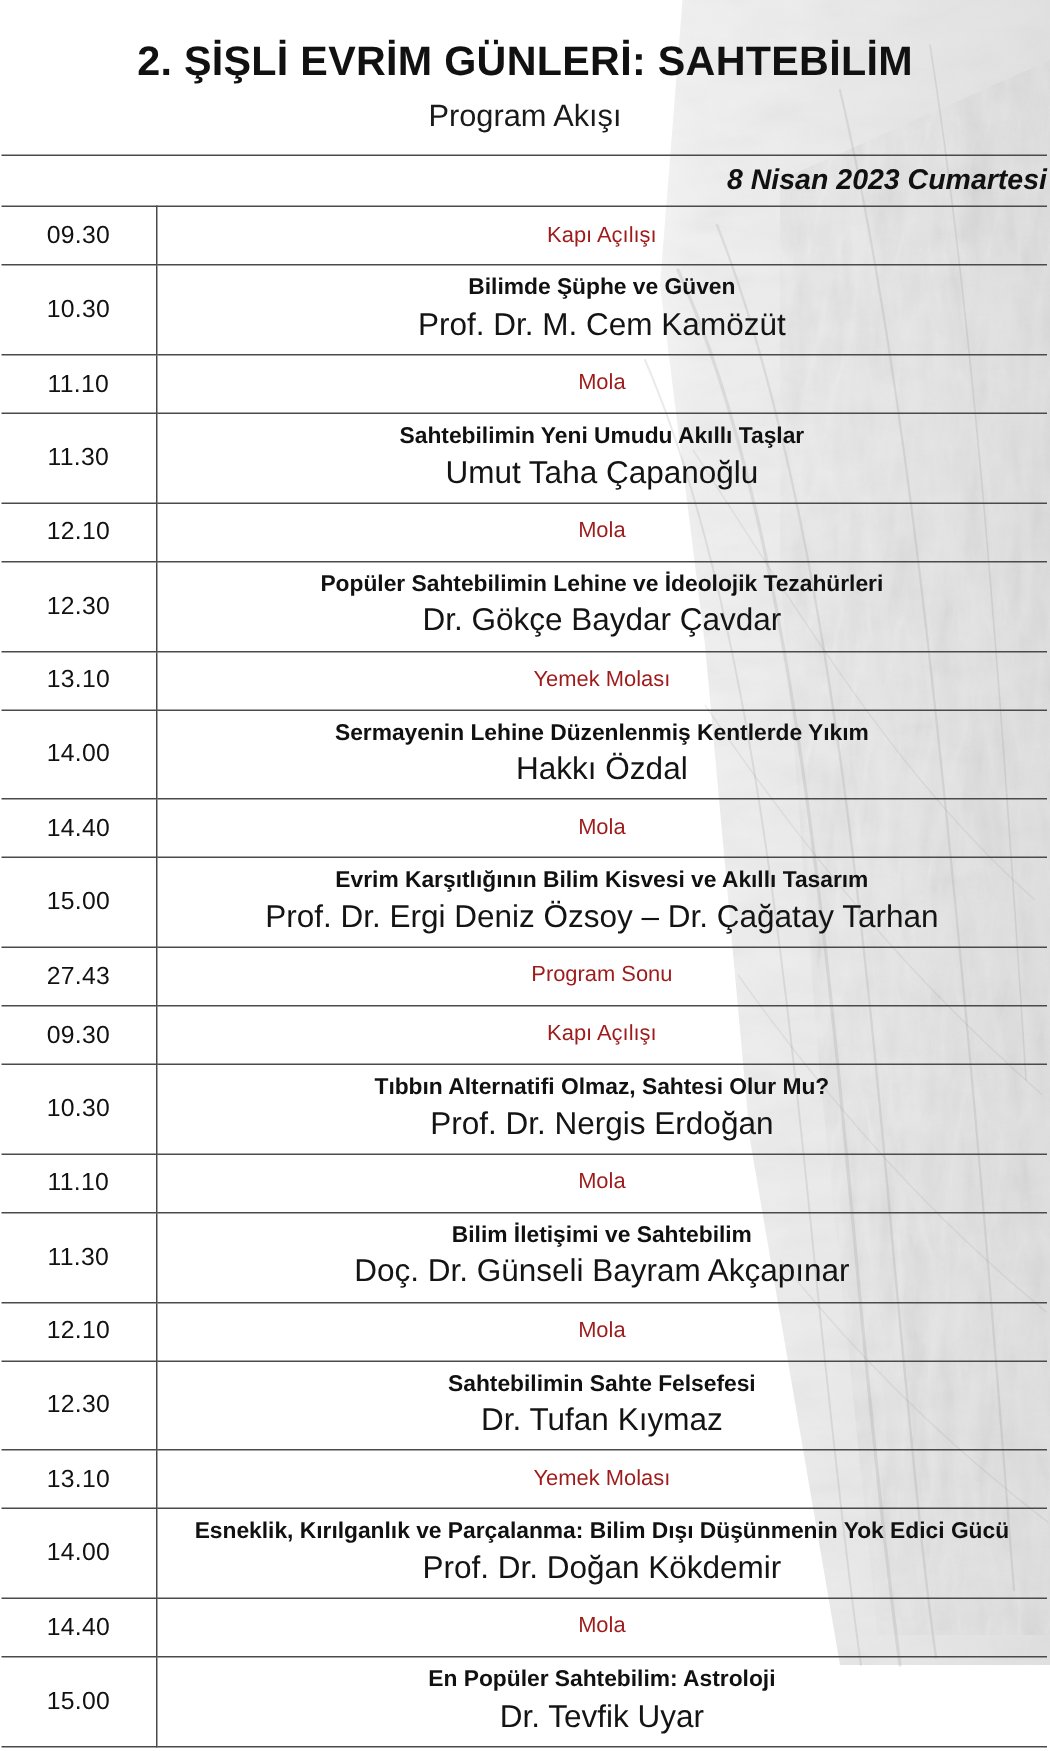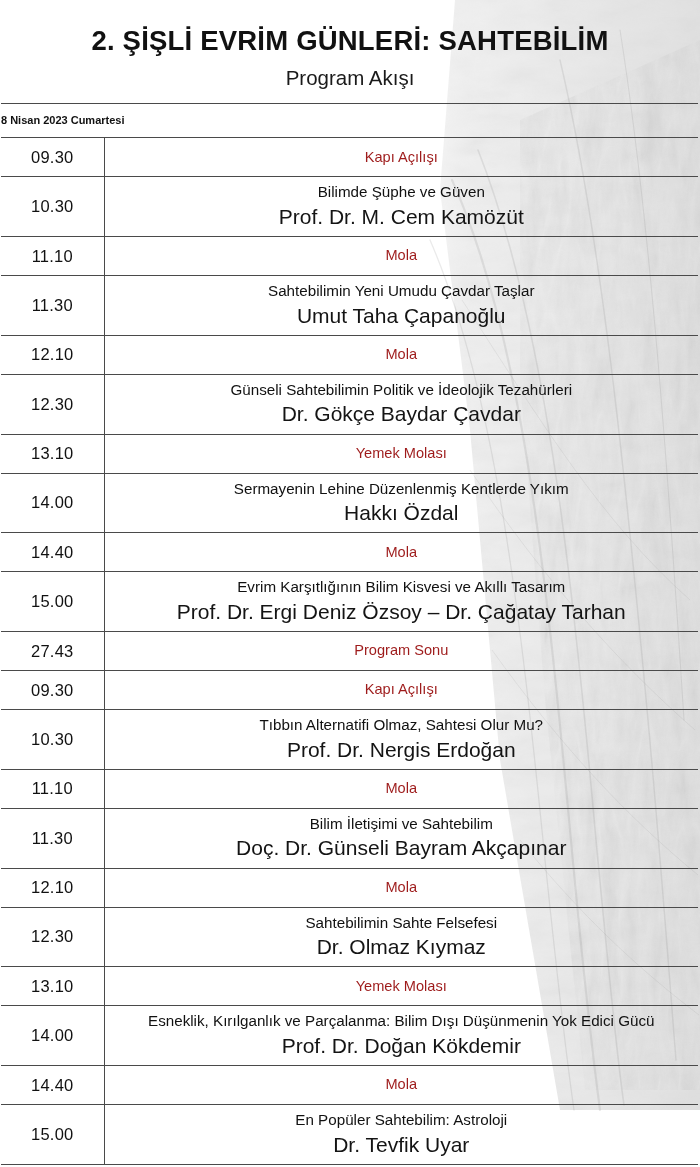--- a/index.html
+++ b/index.html
@@ -71,27 +71,28 @@
   .schedule td {
     border-top: 1px solid #4a4a4a;
     border-bottom: 1px solid #4a4a4a;
     padding: 0;
     vertical-align: middle;
     background: transparent;
   }
 
   
   td.day-head {
-    text-align: left;
-    font-size: 11px;
+    text-align: right;
+    font-size: 19px;
     font-weight: 700;
     color: #111111;
     height: 33px;
     line-height: 33px;
     white-space: nowrap;
+    font-style: italic;
   }
 
   
   td.time {
     text-align: center;
     font-size: 16.5px;
     font-weight: 400;
     color: #111111;
     border-right: 1px solid #4a4a4a;
     letter-spacing: 0.2px;
@@ -103,21 +104,21 @@
     padding: 5px 8px 6px 8px;
   }
 
   .row-single td.time,
   .row-single td.event { height: 27px; }
   .row-double td.time,
   .row-double td.event { height: 46px; }
 
   .ev-title {
     font-size: 15.2px;
-    font-weight: 400;
+    font-weight: 700;
     color: #111111;
     line-height: 1.28;
     white-space: nowrap;
   }
   .ev-speaker {
     font-size: 21px;
     font-weight: 400;
     color: #141414;
     line-height: 1.3;
     margin-top: 1px;
@@ -220,34 +221,34 @@
         </tr>
         <tr class="row-single">
           <td class="time">11.10</td>
           <td class="event">
             <div class="ev-note">Mola</div>
           </td>
         </tr>
         <tr class="row-double">
           <td class="time">11.30</td>
           <td class="event">
-            <div class="ev-title">Sahtebilimin Yeni Umudu Çavdar Taşlar</div>
+            <div class="ev-title">Sahtebilimin Yeni Umudu Akıllı Taşlar</div>
             <div class="ev-speaker">Umut Taha Çapanoğlu</div>
           </td>
         </tr>
         <tr class="row-single">
           <td class="time">12.10</td>
           <td class="event">
             <div class="ev-note">Mola</div>
           </td>
         </tr>
         <tr class="row-double">
           <td class="time">12.30</td>
           <td class="event">
-            <div class="ev-title">Günseli Sahtebilimin Politik ve İdeolojik Tezahürleri</div>
+            <div class="ev-title">Popüler Sahtebilimin Lehine ve İdeolojik Tezahürleri</div>
             <div class="ev-speaker">Dr. Gökçe Baydar Çavdar</div>
           </td>
         </tr>
         <tr class="row-single">
           <td class="time">13.10</td>
           <td class="event">
             <div class="ev-note">Yemek Molası</div>
           </td>
         </tr>
         <tr class="row-double">
@@ -305,21 +306,21 @@
         <tr class="row-single">
           <td class="time">12.10</td>
           <td class="event">
             <div class="ev-note">Mola</div>
           </td>
         </tr>
         <tr class="row-double">
           <td class="time">12.30</td>
           <td class="event">
             <div class="ev-title">Sahtebilimin Sahte Felsefesi</div>
-            <div class="ev-speaker">Dr. Olmaz Kıymaz</div>
+            <div class="ev-speaker">Dr. Tufan Kıymaz</div>
           </td>
         </tr>
         <tr class="row-single">
           <td class="time">13.10</td>
           <td class="event">
             <div class="ev-note">Yemek Molası</div>
           </td>
         </tr>
         <tr class="row-double">
           <td class="time">14.00</td>

